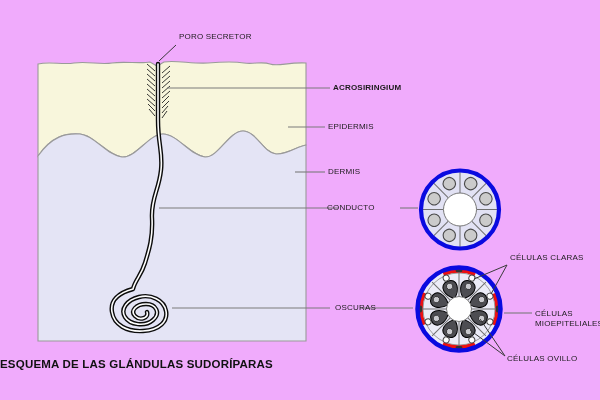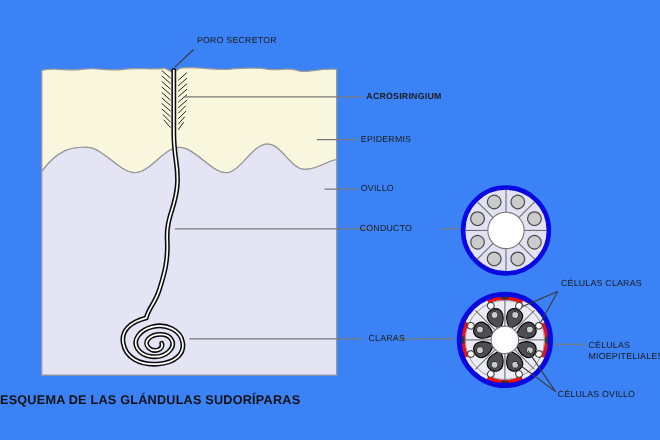--- a/index.html
+++ b/index.html
@@ -1,19 +1,19 @@
 <!DOCTYPE html>
 <html><head>
 <meta charset="utf-8">
 <style>
   html,body{margin:0;padding:0;}
   .canvas{
     position:relative;
     width:600px;height:400px;
-    background:#3b82f6;
+    background:#f0abfc;
     font-family:"Liberation Sans", sans-serif;
     overflow:hidden;
   }
   .canvas svg{position:absolute;left:0;top:0;}
   .lbl{
     position:absolute;
     font-size:8px;
     line-height:8px;
     letter-spacing:0.2px;
     color:#1b1b1b;
@@ -173,23 +173,23 @@
     <line x1="507" y1="265" x2="474" y2="279"></line>
     <line x1="507" y1="265" x2="491" y2="294"></line>
     <line x1="505" y1="356" x2="480" y2="319"></line>
     <line x1="505" y1="356" x2="470" y2="330"></line>
   </g>
 </svg>
 
 <div class="lbl" style="left:179px;top:33px;">PORO SECRETOR</div>
 <div class="lbl" style="left:333px;top:84px;font-weight:bold;">ACROSIRINGIUM</div>
 <div class="lbl" style="left:328px;top:123px;">EPIDERMIS</div>
-<div class="lbl" style="left:328px;top:168px;">OVILLO</div>
+<div class="lbl" style="left:328px;top:168px;">DERMIS</div>
 <div class="lbl" style="left:327px;top:204px;">CONDUCTO</div>
-<div class="lbl" style="left:335px;top:304px;">CLARAS</div>
+<div class="lbl" style="left:335px;top:304px;">OSCURAS</div>
 <div class="lbl" style="left:510px;top:254px;">CÉLULAS CLARAS</div>
 <div class="lbl2" style="left:535px;top:309px;">
   <div>CÉLULAS</div>
   <div>MIOEPITELIALES</div>
 </div>
 <div class="lbl" style="left:507px;top:355px;">CÉLULAS OVILLO</div>
 <div class="title">ESQUEMA DE LAS GLÁNDULAS SUDORÍPARAS</div>
 
 </div>
 

